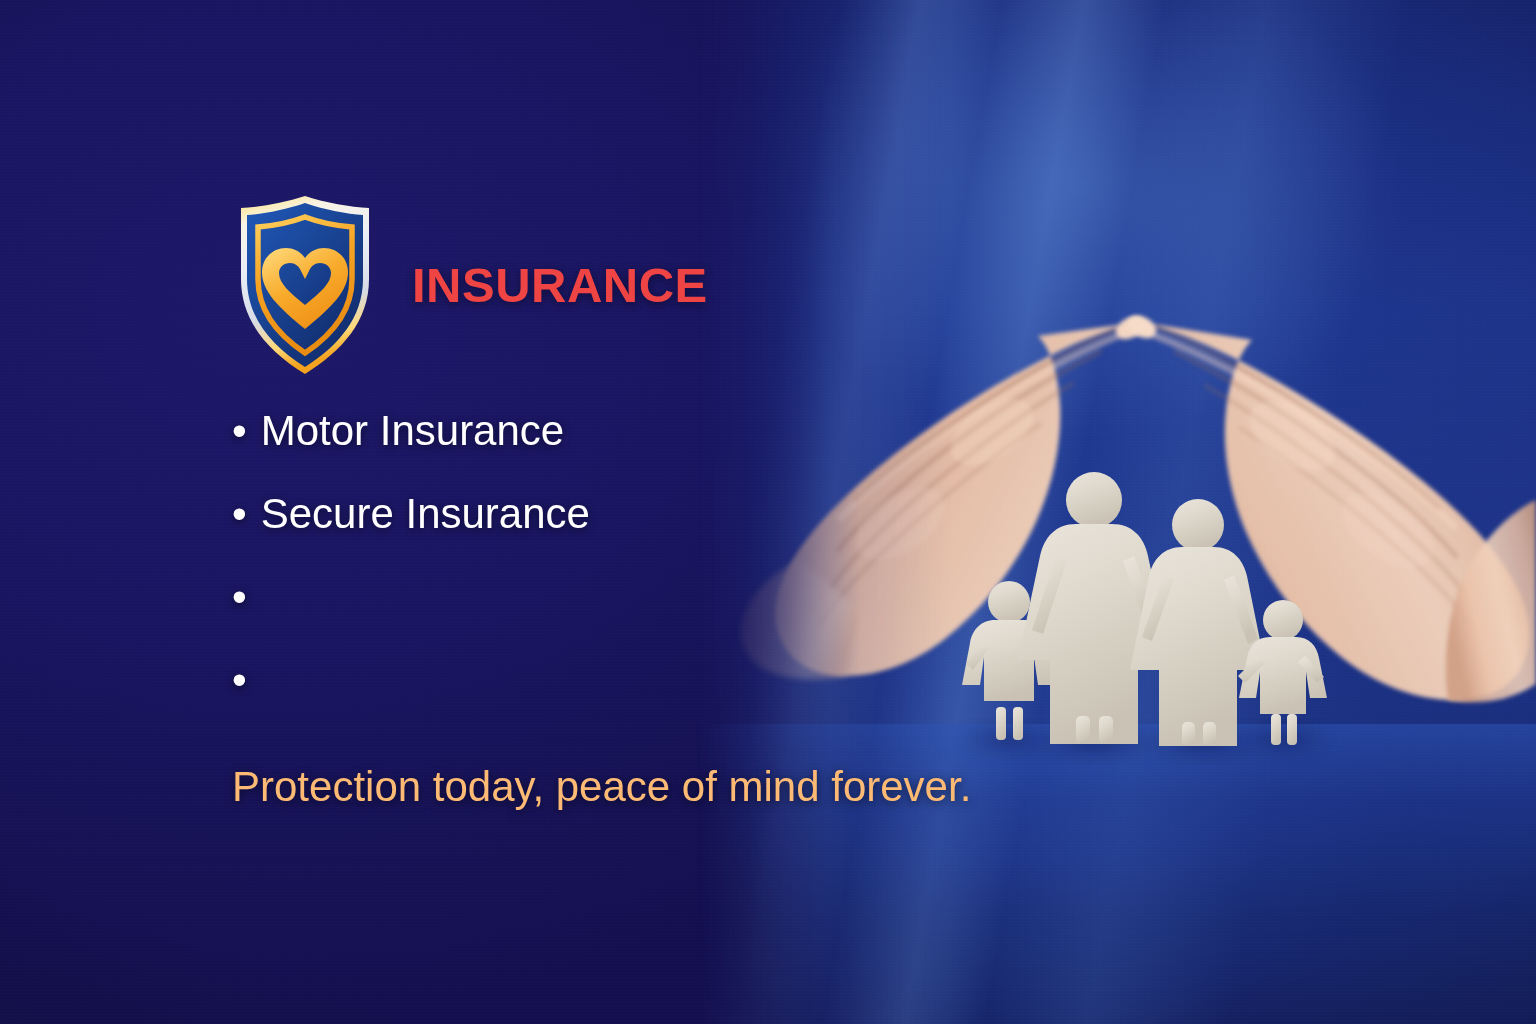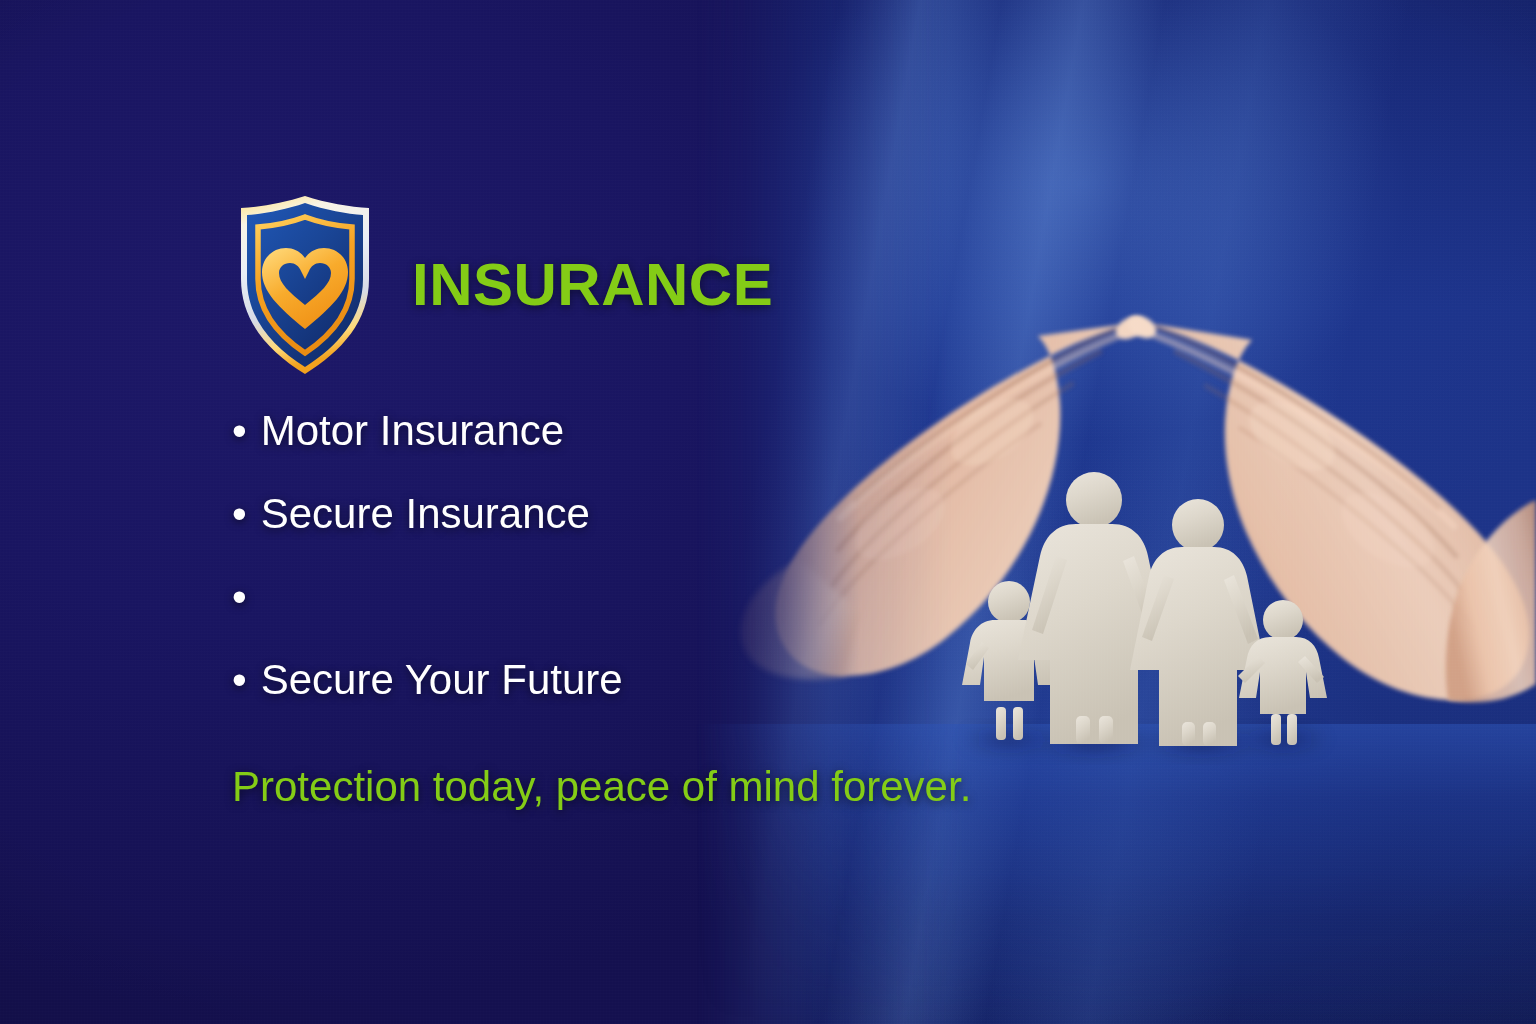--- a/index.html
+++ b/index.html
@@ -105,22 +105,22 @@
     gap: 34px;
     height: 190px;
   }
   .shield-wrap {
     width: 146px;
     height: 184px;
     flex: 0 0 auto;
     position: relative;
   }
   .brand-title {
-    color: #84cc16;
-    font-size: 60px;
+    color: #ef4444;
+    font-size: 49px;
     font-weight: bold;
     letter-spacing: 0.5px;
     line-height: 1;
     white-space: nowrap;
     text-shadow: 0 2px 10px rgba(0,0,0,0.45);
   }
 
   .bullets {
     list-style: none;
     margin: 30px 0 0 0;
@@ -139,21 +139,21 @@
   }
   .bullet-dot {
     font-size: 42px;
     line-height: 1;
     color: #ffffff;
     flex: 0 0 auto;
   }
 
   .tagline {
     margin-top: 24px;
-    color: #84cc16;
+    color: #fdba74;
     font-size: 42px;
     line-height: 1;
     white-space: nowrap;
     text-shadow: 0 2px 10px rgba(0,0,0,0.6);
   }
 </style>
 </head>
 <body>
 
 <div id="banner">
@@ -384,20 +384,19 @@
       </li>
       <li>
         <span class="bullet-dot">•</span>
         <span>Secure Insurance</span>
       </li>
       <li>
         <span class="bullet-dot">•</span>
       </li>
       <li>
         <span class="bullet-dot">•</span>
-        <span>Secure Your Future</span>
       </li>
     </ul>
 
     <div class="tagline">Protection today, peace of mind forever.</div>
   </div>
 
 </div>
 
 </body></html>

